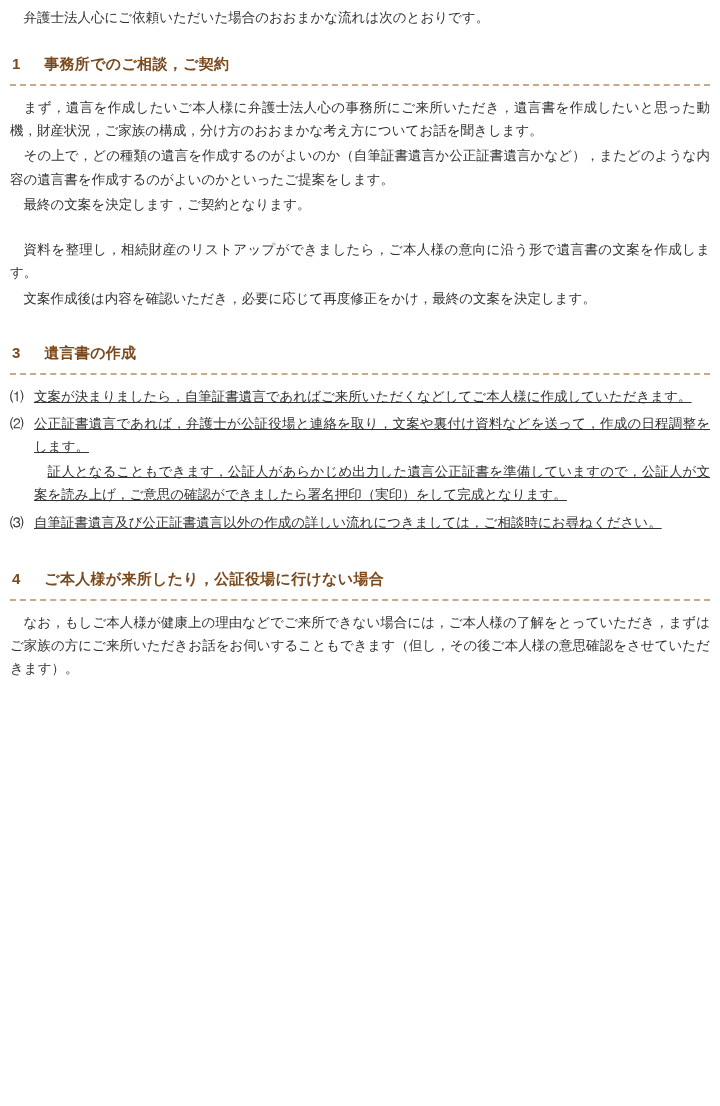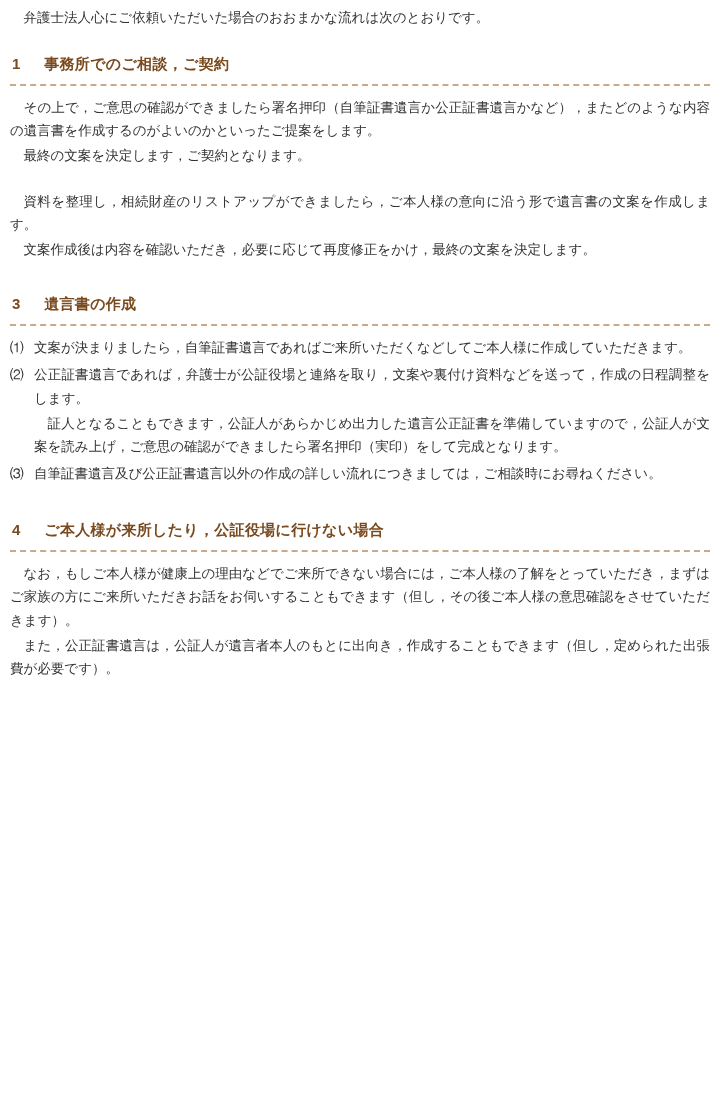--- a/index.html
+++ b/index.html
@@ -56,20 +56,21 @@
     align-items: flex-start;
     margin: 0 0 2px 0;
   }
   .list-item .marker {
     flex: 0 0 auto;
     width: 24px;
     text-align: left;
   }
   .list-item .li-body {
     flex: 1 1 auto;
+    text-decoration: underline;
   }
   .li-body p {
     margin: 0 0 2px 0;
     text-indent: 0;
     text-align: justify;
     text-justify: inter-ideograph;
   }
   .li-body p.indented {
     text-indent: 1em;
   }
@@ -82,21 +83,22 @@
 
 <div class="page">
 
   <p class="intro">弁護士法人心にご依頼いただいた場合のおおまかな流れは次のとおりです。</p>
 
   <div class="section">
     <h2 class="section-head">
       <span class="num">1</span><span class="sp"></span><span>事務所でのご相談，ご契約</span>
     </h2>
     <div class="section-body">
-      <p>その上で，ご意思の確認ができましたら署名押印（自筆証書遺言か公正証書遺言かなど），またどのような内容の遺言書を作成するのがよいのかといったご提案をします。</p>
+      <p>まず，遺言を作成したいご本人様に弁護士法人心の事務所にご来所いただき，遺言書を作成したいと思った動機，財産状況，ご家族の構成，分け方のおおまかな考え方についてお話を聞きします。</p>
+      <p>その上で，どの種類の遺言を作成するのがよいのか（自筆証書遺言か公正証書遺言かなど），またどのような内容の遺言書を作成するのがよいのかといったご提案をします。</p>
       <p>最終の文案を決定します，ご契約となります。</p>
     </div>
   </div>
 
   <div class="section">
     <div class="section-body">
       <p>資料を整理し，相続財産のリストアップができましたら，ご本人様の意向に沿う形で遺言書の文案を作成します。</p>
       <p>文案作成後は内容を確認いただき，必要に応じて再度修正をかけ，最終の文案を決定します。</p>
     </div>
   </div>
@@ -131,17 +133,16 @@
 
     </div>
   </div>
 
   <div class="section gap-top">
     <h2 class="section-head">
       <span class="num">4</span><span class="sp"></span><span>ご本人様が来所したり，公証役場に行けない場合</span>
     </h2>
     <div class="section-body">
       <p>なお，もしご本人様が健康上の理由などでご来所できない場合には，ご本人様の了解をとっていただき，まずはご家族の方にご来所いただきお話をお伺いすることもできます（但し，その後ご本人様の意思確認をさせていただきます）。</p>
-      <p>また，公正証書遺言は，公証人が遺言者本人のもとに出向き，作成することもできます（但し，定められた出張費が必要です）。</p>
     </div>
   </div>
 
 </div>
 
 </body></html>

